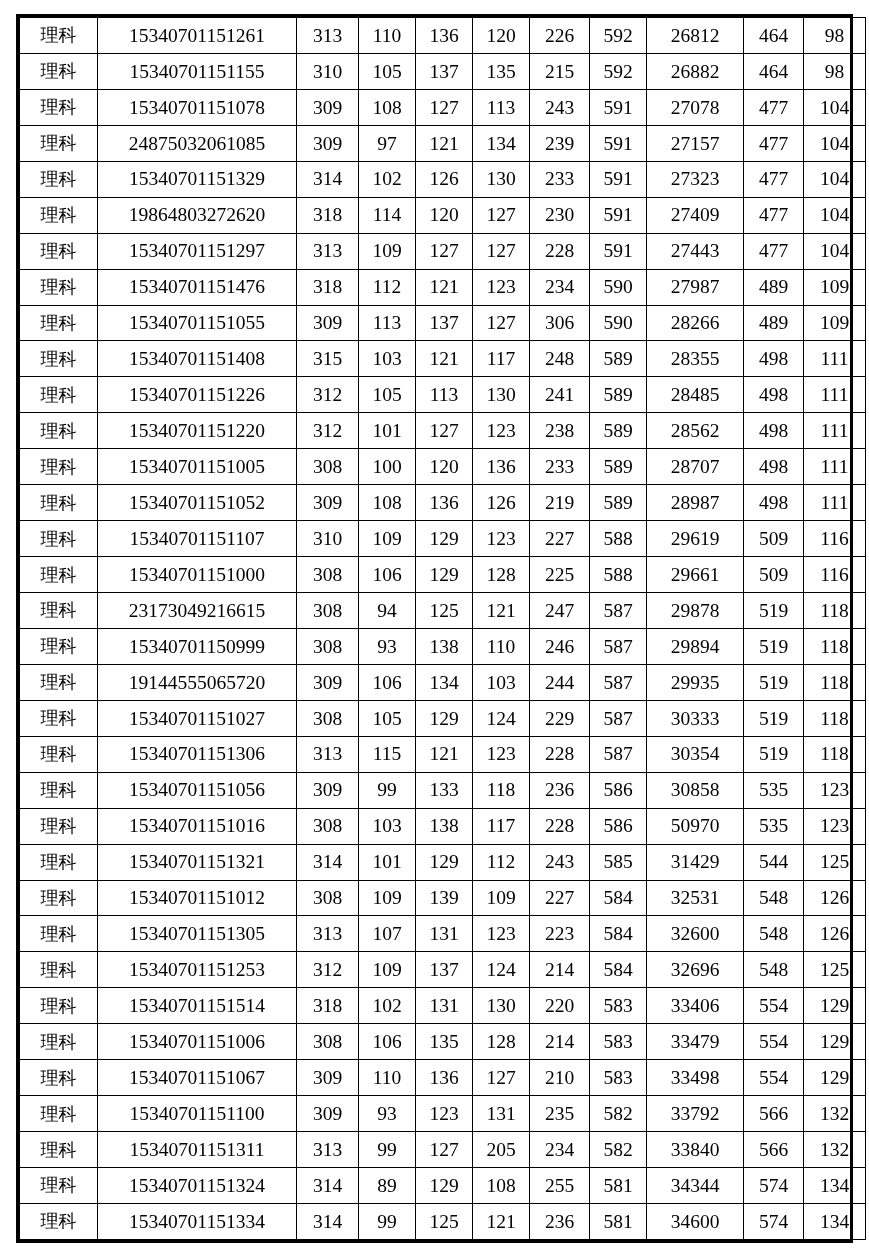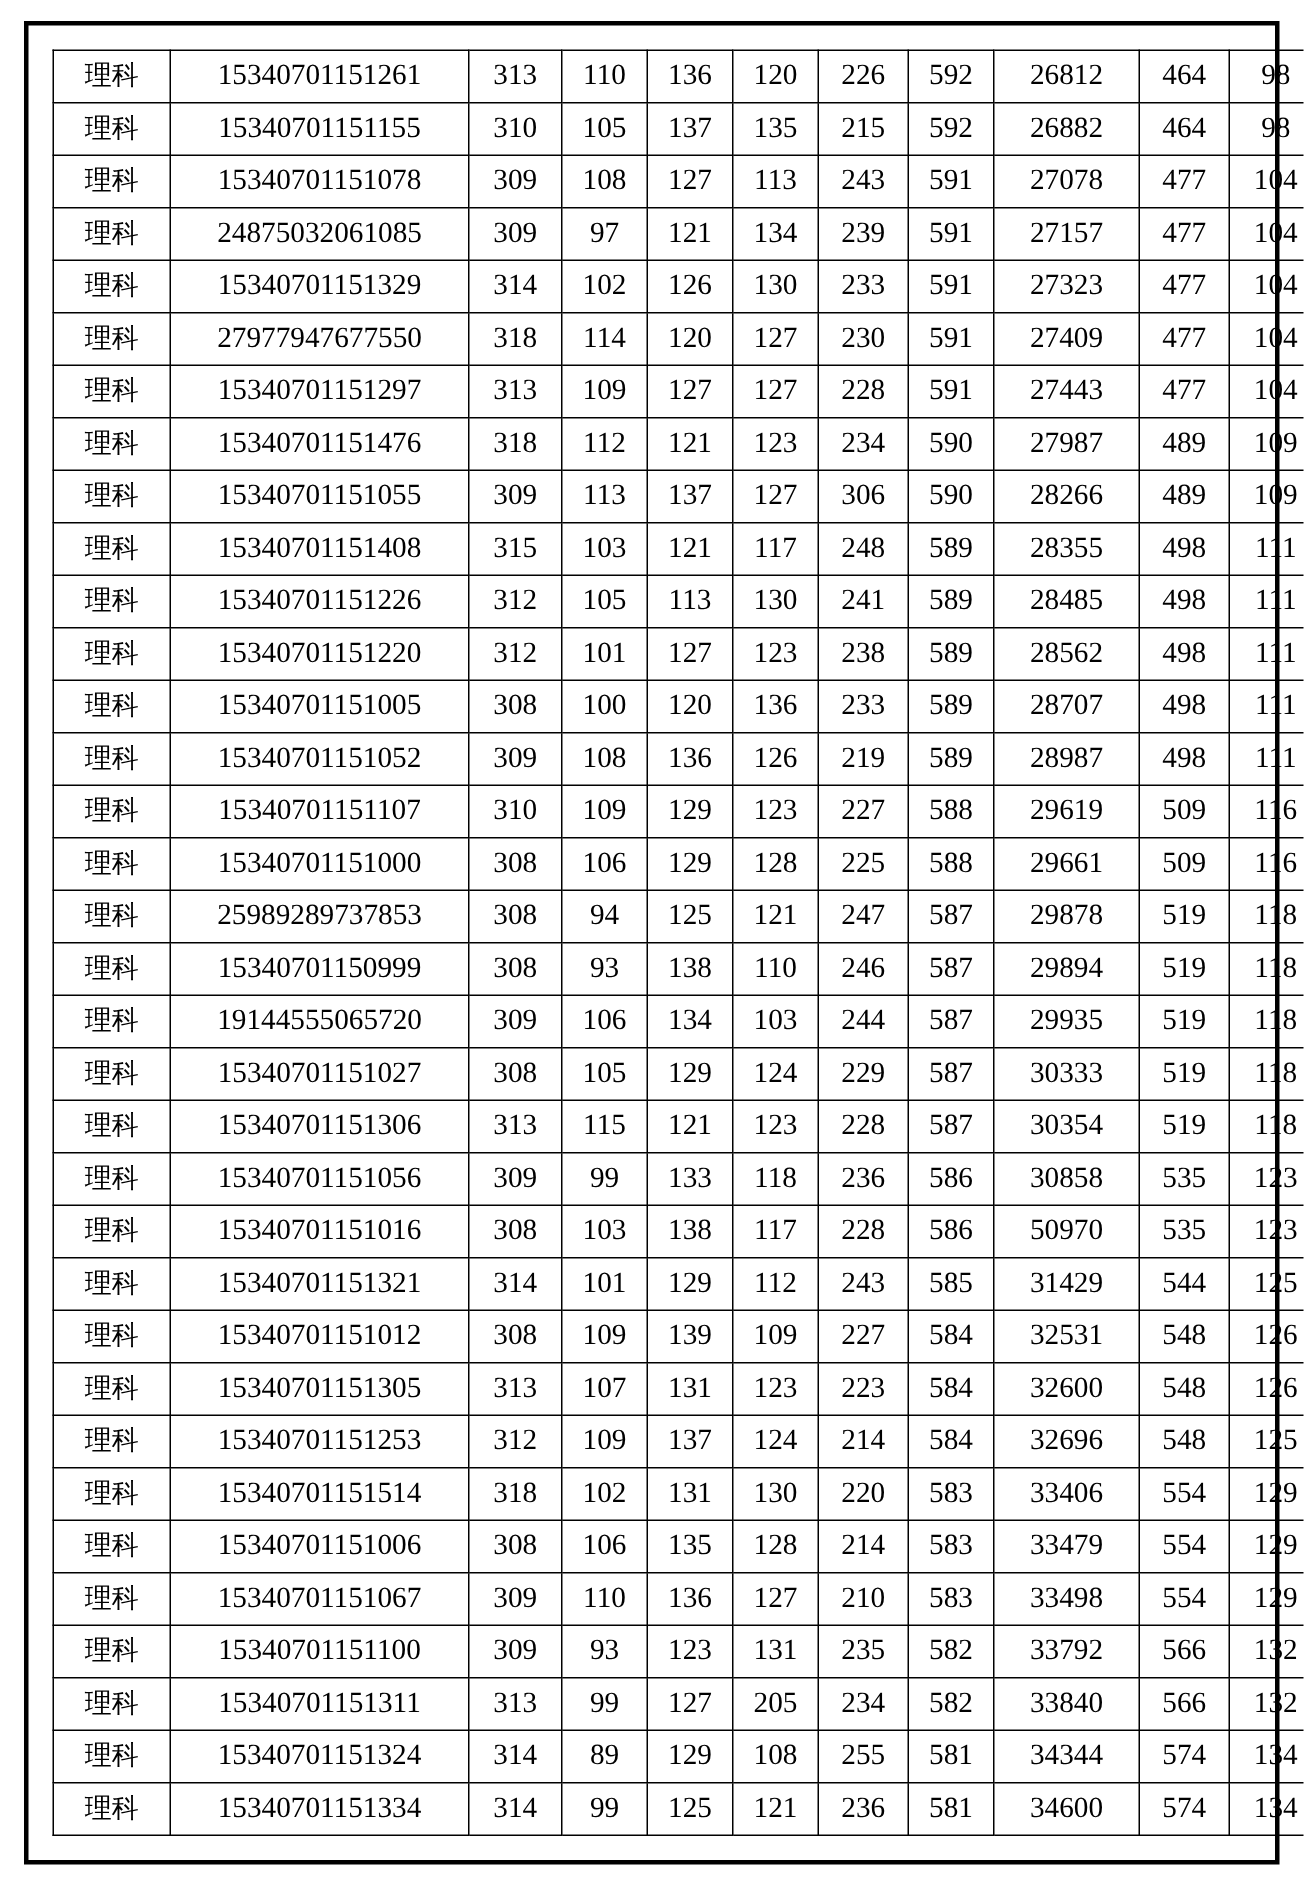--- a/index.html
+++ b/index.html
@@ -17,21 +17,21 @@
     width: 869px;
     height: 1257px;
     box-sizing: border-box;
     padding: 14px 16px;
   }
   #outer-frame {
     box-sizing: border-box;
     border: 3px solid #000;
     width: 837px;
     height: 1229px;
-    padding: 16px;
+    padding: 0;
     background: #fff;
   }
   table {
     border-collapse: collapse;
     width: 100%;
     height: 100%;
     table-layout: fixed;
   }
   td {
     border: 1px solid #000;
@@ -140,21 +140,21 @@
             <td>126</td>
             <td>130</td>
             <td>233</td>
             <td>591</td>
             <td>27323</td>
             <td>477</td>
             <td>104</td>
           </tr>
           <tr>
             <td class="c-subject">理科</td>
-            <td>27977947677550</td>
+            <td>19864803272620</td>
             <td>318</td>
             <td>114</td>
             <td>120</td>
             <td>127</td>
             <td>230</td>
             <td>591</td>
             <td>27409</td>
             <td>477</td>
             <td>104</td>
           </tr>
@@ -283,21 +283,21 @@
             <td>129</td>
             <td>128</td>
             <td>225</td>
             <td>588</td>
             <td>29661</td>
             <td>509</td>
             <td>116</td>
           </tr>
           <tr>
             <td class="c-subject">理科</td>
-            <td>25989289737853</td>
+            <td>23173049216615</td>
             <td>308</td>
             <td>94</td>
             <td>125</td>
             <td>121</td>
             <td>247</td>
             <td>587</td>
             <td>29878</td>
             <td>519</td>
             <td>118</td>
           </tr>

